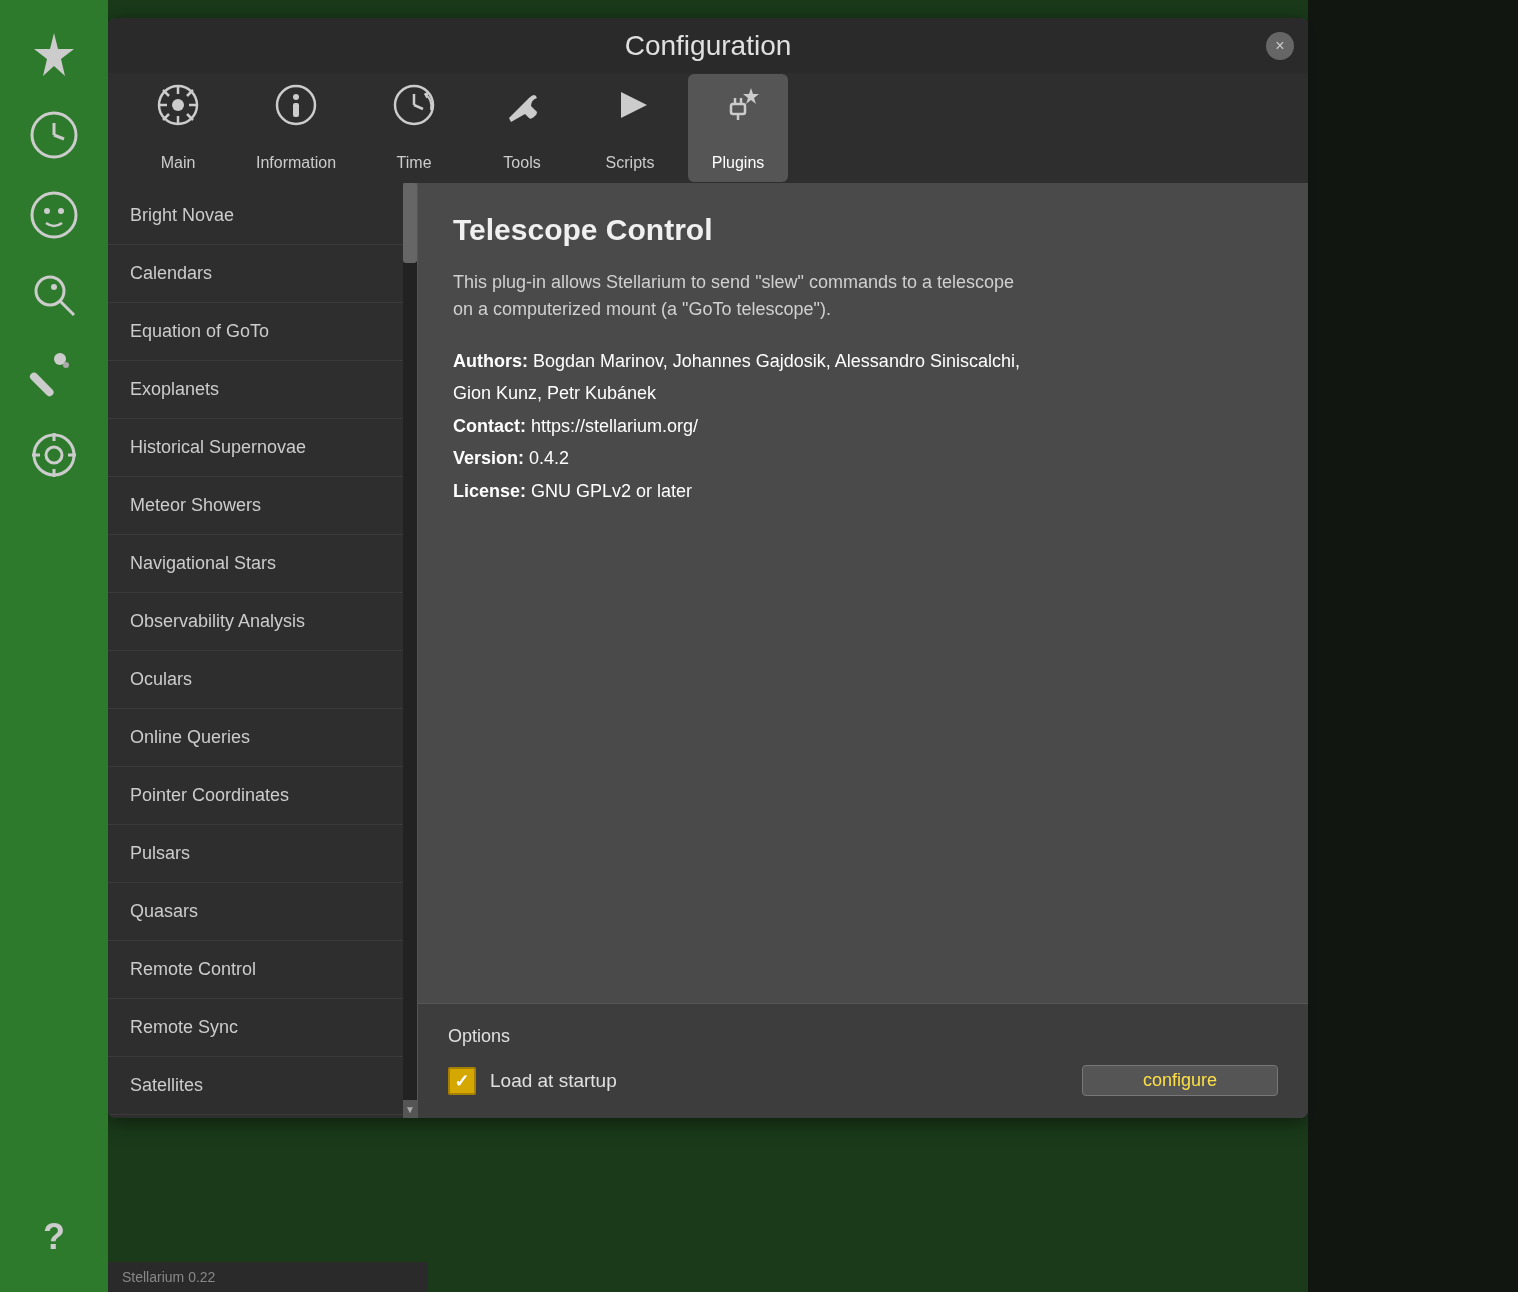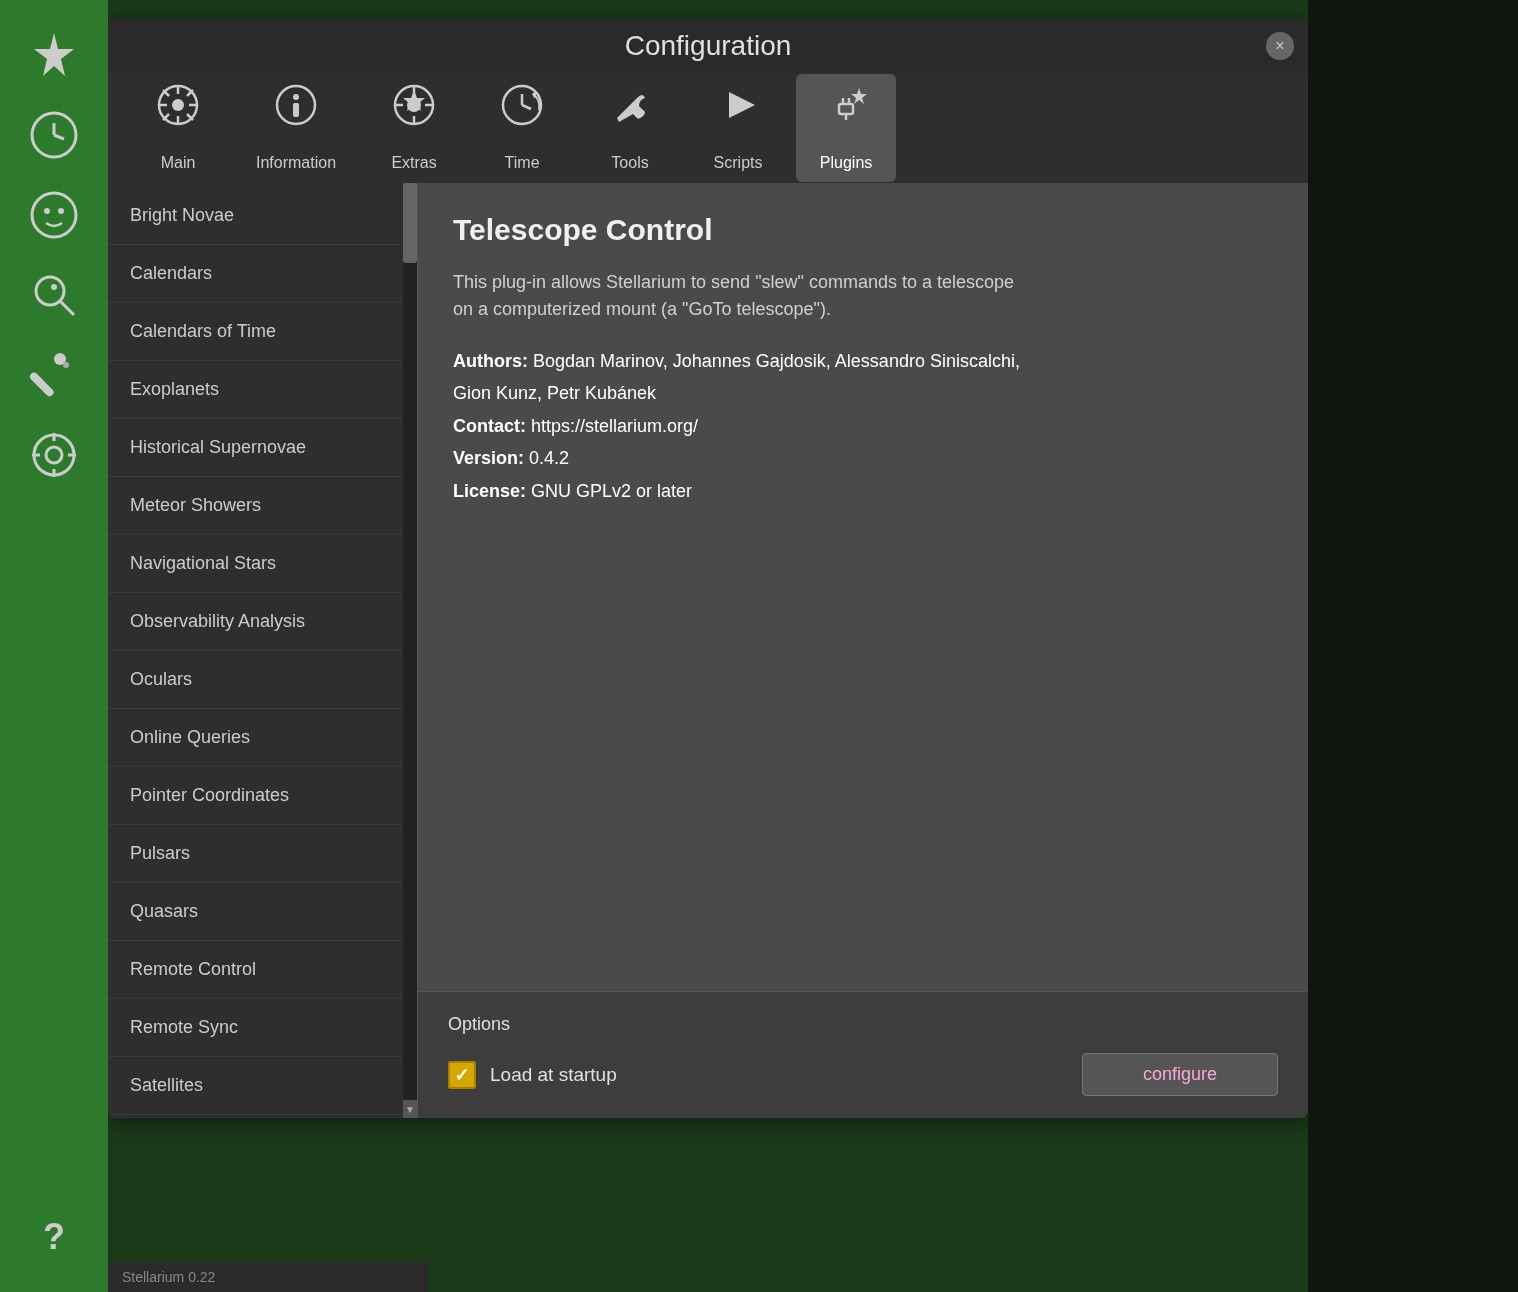--- a/index.html
+++ b/index.html
@@ -273,23 +273,23 @@
     }
 
     .checkbox-label {
       font-size: 19px;
       color: #e0e0e0;
     }
 
     .configure-btn {
       background: #555555;
       border: 1px solid #777;
-      color: #f9a8d4;
+      color: #fde047;
       font-size: 18px;
-      padding: 10px 60px;
+      padding: 4px 60px;
       border-radius: 4px;
       cursor: pointer;
     }
 
     
     .right-dark {
       position: absolute;
       right: 0;
       top: 0;
       width: 210px;
@@ -397,34 +397,20 @@
       <div class="tab-icon">
         <svg width="42" height="42" viewBox="0 0 42 42" fill="none">
           <circle cx="21" cy="21" r="19" stroke="#ccc" stroke-width="2.5" fill="none"></circle>
           <circle cx="21" cy="13" r="3" fill="#ccc"></circle>
           <rect x="18" y="19" width="6" height="14" rx="2" fill="#ccc"></rect>
         </svg>
       </div>
       <span class="tab-label">Information</span>
     </div>
 
-    <div class="tab-item">
-      <div class="tab-icon">
-        <svg width="42" height="42" viewBox="0 0 42 42" fill="none">
-          <circle cx="21" cy="21" r="19" stroke="#ccc" stroke-width="2.5" fill="none"></circle>
-          <circle cx="21" cy="21" r="7" fill="#ccc"></circle>
-          <line x1="21" y1="2" x2="21" y2="10" stroke="#ccc" stroke-width="2.5"></line>
-          <line x1="21" y1="32" x2="21" y2="40" stroke="#ccc" stroke-width="2.5"></line>
-          <line x1="2" y1="21" x2="10" y2="21" stroke="#ccc" stroke-width="2.5"></line>
-          <line x1="32" y1="21" x2="40" y2="21" stroke="#ccc" stroke-width="2.5"></line>
-          <polygon points="21,6 24,14 32,14 26,19 28,27 21,22 14,27 16,19 10,14 18,14" fill="#ccc"></polygon>
-        </svg>
-      </div>
-      <span class="tab-label">Extras</span>
-    </div>
 
     <div class="tab-item">
       <div class="tab-icon">
         <svg width="42" height="42" viewBox="0 0 42 42" fill="none">
           <circle cx="21" cy="21" r="19" stroke="#ccc" stroke-width="2.5" fill="none"></circle>
           <line x1="21" y1="10" x2="21" y2="21" stroke="#ccc" stroke-width="2.5"></line>
           <line x1="21" y1="21" x2="30" y2="25" stroke="#ccc" stroke-width="2.5"></line>
           <path d="M32 10 Q40 16 38 26" stroke="#ccc" stroke-width="2" fill="none"></path>
           <polyline points="36,8 32,10 34,14" fill="#ccc" stroke="#ccc" stroke-width="1.5"></polyline>
         </svg>
@@ -472,21 +458,21 @@
     <div class="plugin-list">
       <div class="scroll-track">
         <div class="scroll-arrow top">▲</div>
         <div class="scroll-thumb"></div>
         <div class="scroll-arrow bottom">▼</div>
       </div>
       <div class="plugin-list-inner">
 
         <div class="plugin-item">Bright Novae</div>
         <div class="plugin-item">Calendars</div>
-        <div class="plugin-item">Calendars of Time</div>
+        <div class="plugin-item">Equation of GoTo</div>
         <div class="plugin-item">Exoplanets</div>
         <div class="plugin-item">Historical Supernovae</div>
         <div class="plugin-item">Meteor Showers</div>
         <div class="plugin-item">Navigational Stars</div>
         <div class="plugin-item">Observability Analysis</div>
         <div class="plugin-item">Oculars</div>
         <div class="plugin-item">Online Queries</div>
         <div class="plugin-item">Pointer Coordinates</div>
         <div class="plugin-item">Pulsars</div>
         <div class="plugin-item">Quasars</div>

